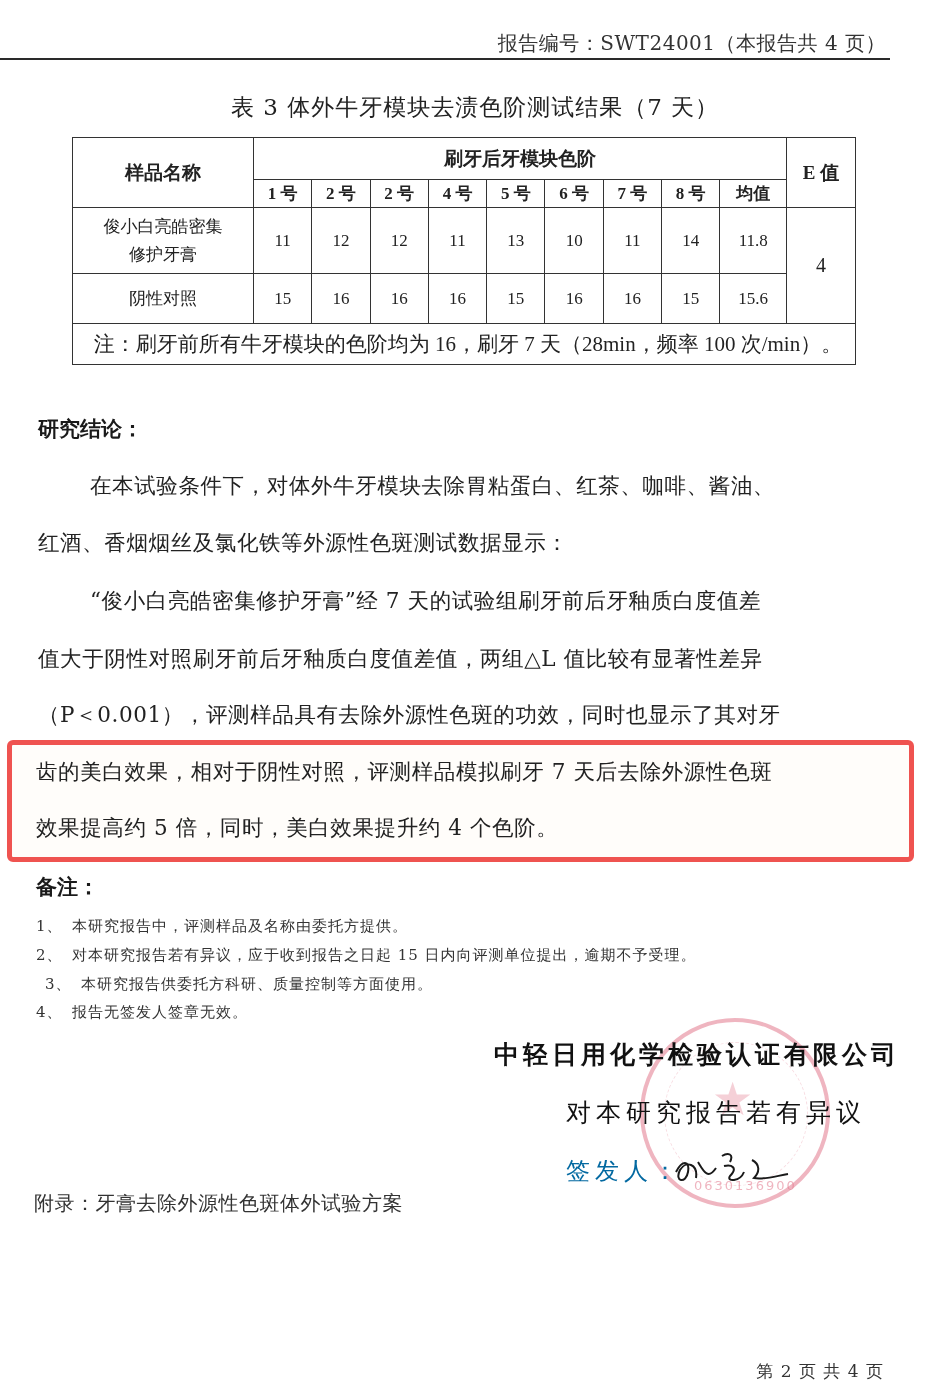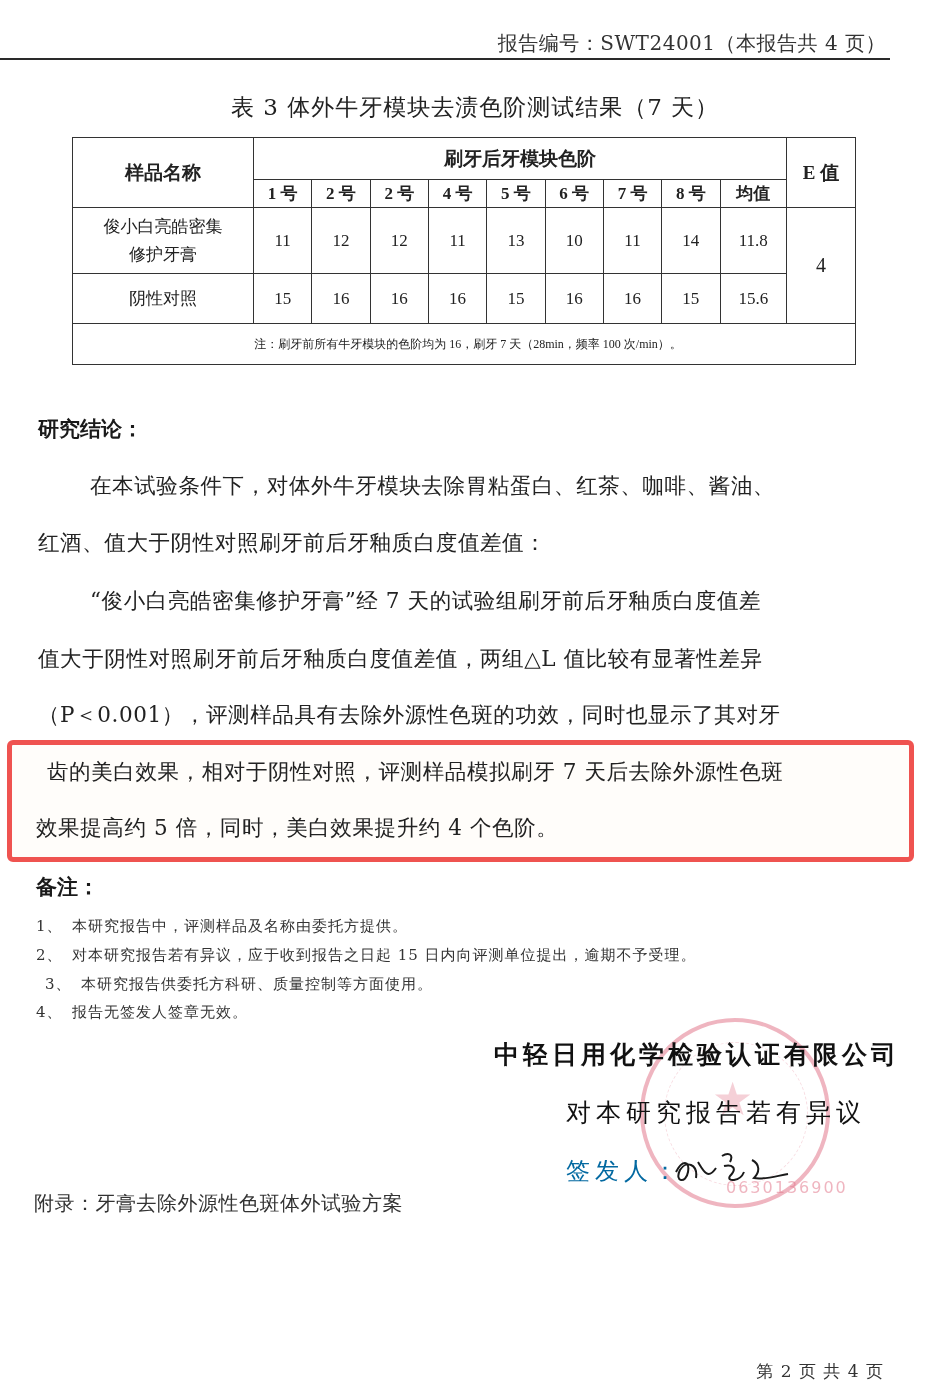--- a/index.html
+++ b/index.html
@@ -17,21 +17,21 @@
     font-family: "Liberation Serif", "DejaVu Serif", serif;
   }
   table.result td, table.result th {
     border: 1px solid #333; text-align: center; padding: 0; color: #222;
   }
   table.result th { font-weight: bold; }
   .h1 { height: 42px; font-size: 19px; margin-left: 48px; }
   .h2 { height: 28px; font-size: 17px; }
   .r1 { height: 66px; font-size: 17px; font-weight: normal; }
   .r2 { height: 50px; font-size: 17px; }
-  .rn { height: 40px; font-size: 12px; text-align: left; padding-left: 8px !important; }
+  .rn { height: 40px; font-size: 21px; text-align: left; padding-left: 8px !important; }
   .name-cell { font-size: 17px; line-height: 28px; }
   .evalue { font-size: 20px; }
 
   .section-title { left: 38px; font-size: 21px; font-weight: bold; color: #1a1a1a; font-family: "DejaVu Sans", sans-serif; }
   .para-line { left: 38px; font-size: 21.5px; color: #222; white-space: nowrap; letter-spacing: 0.6px; }
   .indent { left: 90px; }
 
   .highlight-box {
     left: 7px; top: 740px; width: 897px; height: 112px; border: 5px solid #ef5350;
     border-radius: 6px; background: #fffdfa;
@@ -41,21 +41,21 @@
 
   .stamp {
     left: 640px; top: 1018px; width: 190px; height: 190px; border-radius: 50%;
     border: 4px solid rgba(226, 120, 140, 0.55); box-sizing: border-box;
   }
   .stamp-inner {
     position: absolute; left: 20px; top: 20px; width: 142px; height: 142px; border-radius: 50%;
     border: 1px dashed rgba(226, 120, 140, 0.25);
   }
   .stamp-star { position: absolute; left: 68px; top: 50px; font-size: 46px; color: rgba(226,120,140,0.35); font-family: "DejaVu Sans", sans-serif; }
-  .stamp-code { position: absolute; left: 50px; top: 156px; font-size: 16px; color: rgba(226,120,140,0.55); letter-spacing: 2px; font-family: "DejaVu Sans", sans-serif; margin-left: 32px; }
+  .stamp-code { position: absolute; left: 50px; top: 156px; font-size: 13px; color: rgba(226,120,140,0.55); letter-spacing: 2px; font-family: "DejaVu Sans", sans-serif; }
 
   .company { right: 50px; top: 1038px; font-size: 25px; font-weight: bold; letter-spacing: 4px; font-family: "DejaVu Sans", sans-serif; color: #111; white-space: nowrap; margin-left: 48px; }
   .date { left: 566px; top: 1096px; font-size: 25px; letter-spacing: 5px; font-family: "DejaVu Sans", sans-serif; color: #111; white-space: nowrap; }
   .issuer { left: 566px; top: 1155px; font-size: 24px; letter-spacing: 5px; color: #0369a1; white-space: nowrap; }
   .signature { left: 668px; top: 1142px; width: 130px; height: 50px; }
   .appendix { left: 34px; top: 1190px; font-size: 20px; color: #333; white-space: nowrap; letter-spacing: 0.5px; }
   .footer { right: 66px; top: 1360px; font-size: 17px; color: #333; white-space: nowrap; letter-spacing: 1px; }
 </style>
 </head>
 <body>
@@ -112,27 +112,27 @@
     <td>15.6</td>
   </tr>
   <tr>
     <td colspan="11" class="rn">注：刷牙前所有牛牙模块的色阶均为 16，刷牙 7 天（28min，频率 100 次/min）。</td>
   </tr>
 </tbody>
   </table>
 
 <div class="abs section-title" style="top:415px;">研究结论：</div>
 <div class="abs para-line indent" style="top:471px;">在本试验条件下，对体外牛牙模块去除胃粘蛋白、红茶、咖啡、酱油、</div>
-<div class="abs para-line" style="top:528px;">红酒、值大于阴性对照刷牙前后牙釉质白度值差值：</div>
+<div class="abs para-line" style="top:528px;">红酒、香烟烟丝及氯化铁等外源性色斑测试数据显示：</div>
 <div class="abs para-line indent" style="top:586px;">“俊小白亮皓密集修护牙膏”经 7 天的试验组刷牙前后牙釉质白度值差</div>
 <div class="abs para-line" style="top:644px;">值大于阴性对照刷牙前后牙釉质白度值差值，两组△L 值比较有显著性差异</div>
 <div class="abs para-line" style="top:700px;">（P＜0.001），评测样品具有去除外源性色斑的功效，同时也显示了其对牙</div>
 
 <div class="abs highlight-box"></div>
-<div class="abs para-line" style="top:757px; left:36px;margin-left:11px;">齿的美白效果，相对于阴性对照，评测样品模拟刷牙 7 天后去除外源性色斑</div>
+<div class="abs para-line" style="top:757px; left:36px;">齿的美白效果，相对于阴性对照，评测样品模拟刷牙 7 天后去除外源性色斑</div>
 <div class="abs para-line" style="top:813px; left:36px;">效果提高约 5 倍，同时，美白效果提升约 4 个色阶。</div>
 
 <div class="abs section-title" style="top:873px; left:36px;">备注：</div>
 <div class="abs note-item" style="top:917px;">
   <span class="num">1、</span><span>本研究报告中，评测样品及名称由委托方提供。</span>
 </div>
 <div class="abs note-item" style="top:946px;">
   <span class="num">2、</span><span>对本研究报告若有异议，应于收到报告之日起 15 日内向评测单位提出，逾期不予受理。</span>
 </div>
 <div class="abs note-item" style="top:975px;margin-left:9px;">

